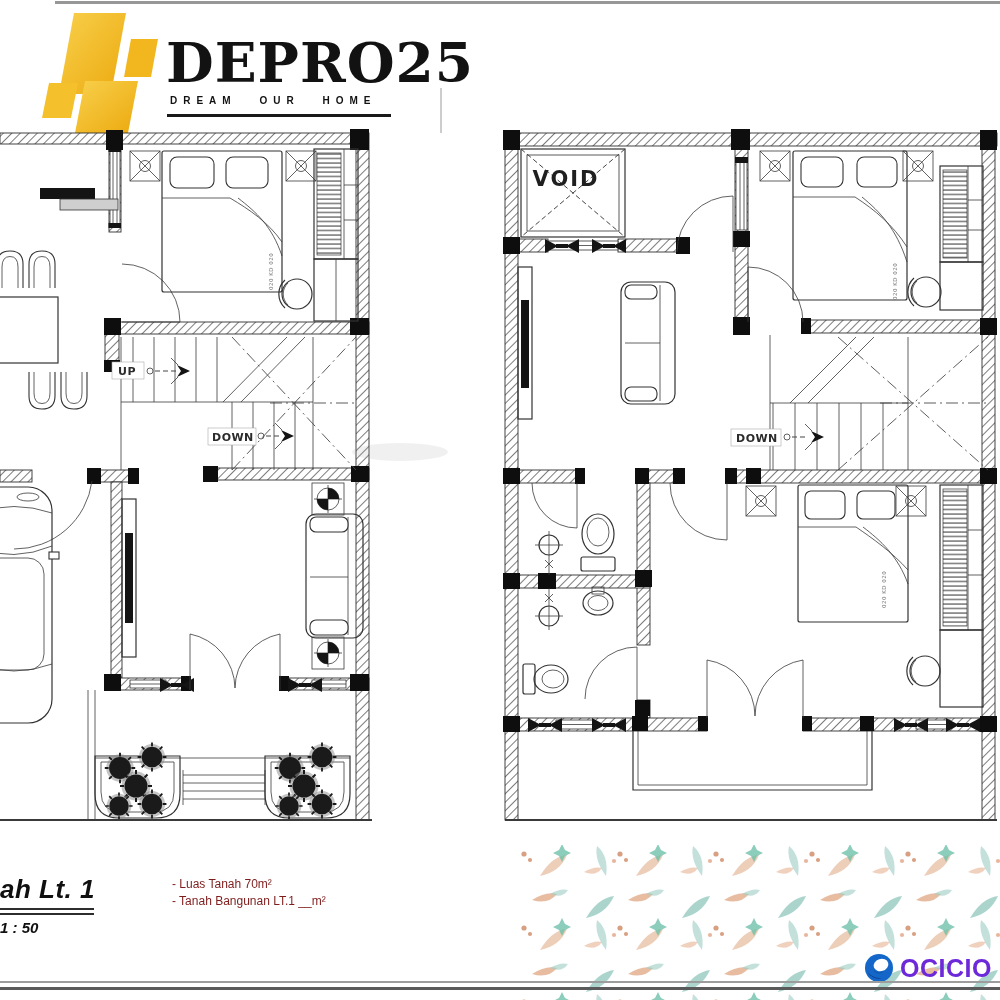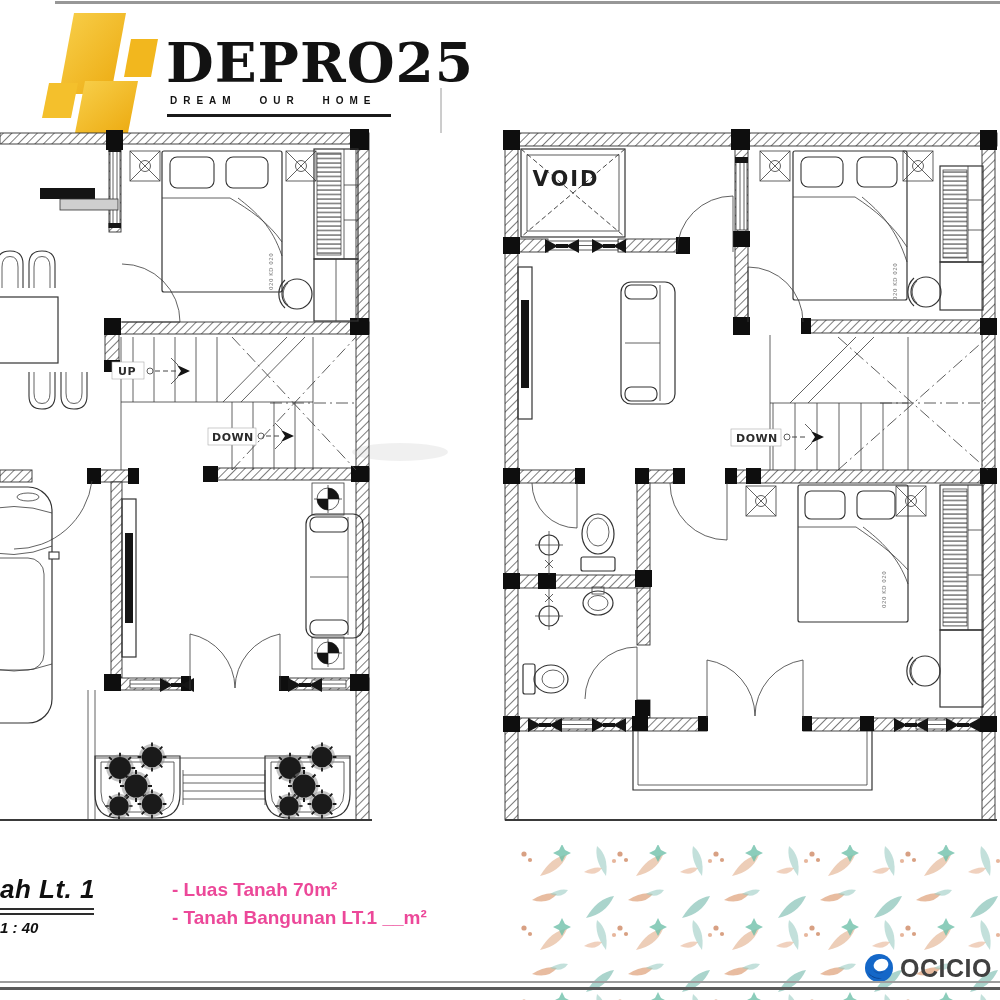--- a/index.html
+++ b/index.html
@@ -24,24 +24,24 @@
   .brand{position:absolute;left:166px;top:30px;font-family:"DejaVu Serif",serif;
          font-weight:700;font-size:55px;letter-spacing:1px;color:#121212;}
   .tagline{position:absolute;left:170px;top:95px;font-weight:bold;font-size:10px;
          letter-spacing:6px;word-spacing:14px;color:#121212;}
   .tagline-rule{position:absolute;left:167px;top:114px;width:224px;height:2.5px;background:#191919;}
   .caption{position:absolute;left:0;top:874px;font-style:italic;}
   .caption .title{font-size:26px;font-weight:bold;letter-spacing:.5px;color:#101010;}
   .caption .rule{width:94px;height:2px;background:#2d2d2d;margin-top:3px;}
   .caption .rule2{width:94px;height:1.5px;background:#2d2d2d;margin-top:3px;}
   .caption .scale{font-size:15px;font-weight:bold;margin-top:4px;color:#101010;}
-  .notes{position:absolute;left:172px;top:876px;font-size:19px;font-weight:bold;
-         line-height:1.45;color:#ec4899;}
+  .notes{position:absolute;left:172px;top:876px;font-size:12px;font-weight:normal;
+         line-height:1.45;color:#7f1d1d;}
   .ocicio{position:absolute;right:8px;top:952px;display:flex;align-items:center;gap:5px;}
-  .ocicio .word{font-size:25px;font-weight:800;letter-spacing:.5px;color:#404040;text-align:center;}
+  .ocicio .word{font-size:25px;font-weight:800;letter-spacing:.5px;color:#6d28d9;text-align:center;}
 </style>
 </head>
 <body>
 
 <div class="stage">
 
   <div class="topline"></div>
 
   <svg width="1000" height="1000" viewBox="0 0 1000 1000">
     <defs>
@@ -478,21 +478,21 @@
   
   <div class="brand">DEPRO25</div>
   <div class="tagline">DREAM OUR HOME</div>
   <div class="tagline-rule"></div>
 
   
   <div class="caption">
     <div class="title">ah Lt. 1</div>
     <div class="rule"></div>
     <div class="rule2"></div>
-    <div class="scale">1 : 40</div>
+    <div class="scale">1 : 50</div>
   </div>
   <div class="notes">
     <div>- Luas Tanah 70m²</div>
     <div>- Tanah Bangunan LT.1 __m²</div>
   </div>
 
   
   <div class="ocicio">
     <svg width="32" height="32" viewBox="0 0 32 32">
       <circle cx="16" cy="16" r="14" fill="#1467c8"></circle>

